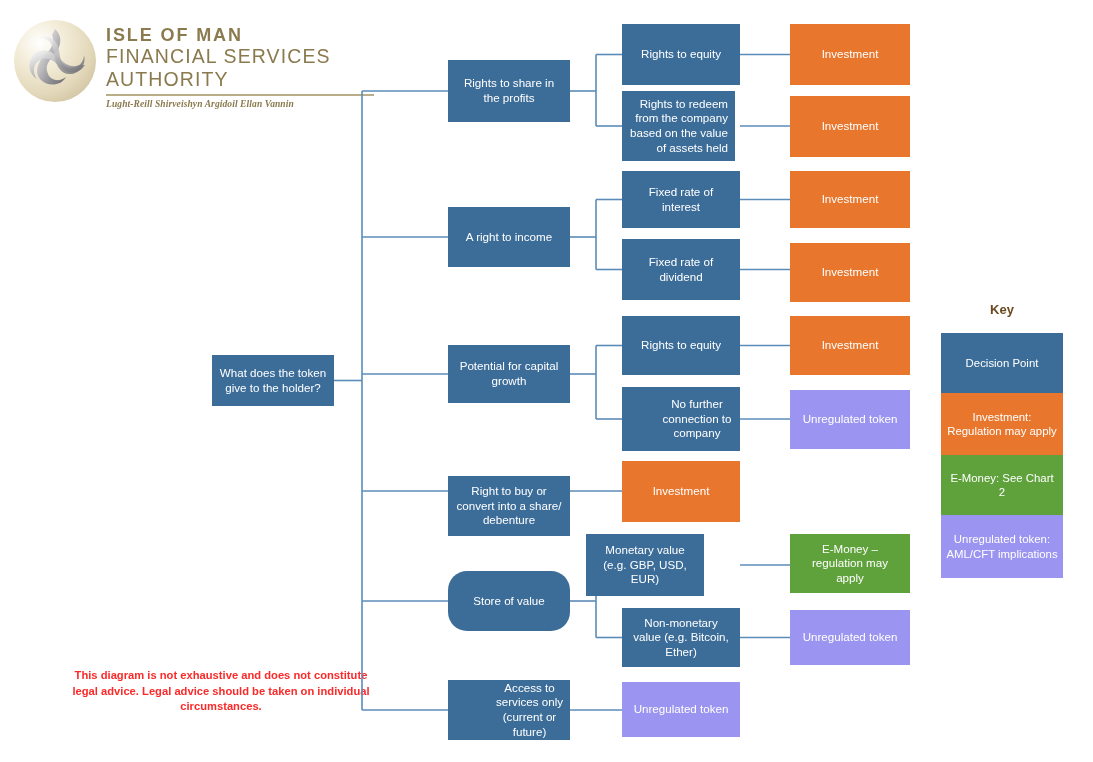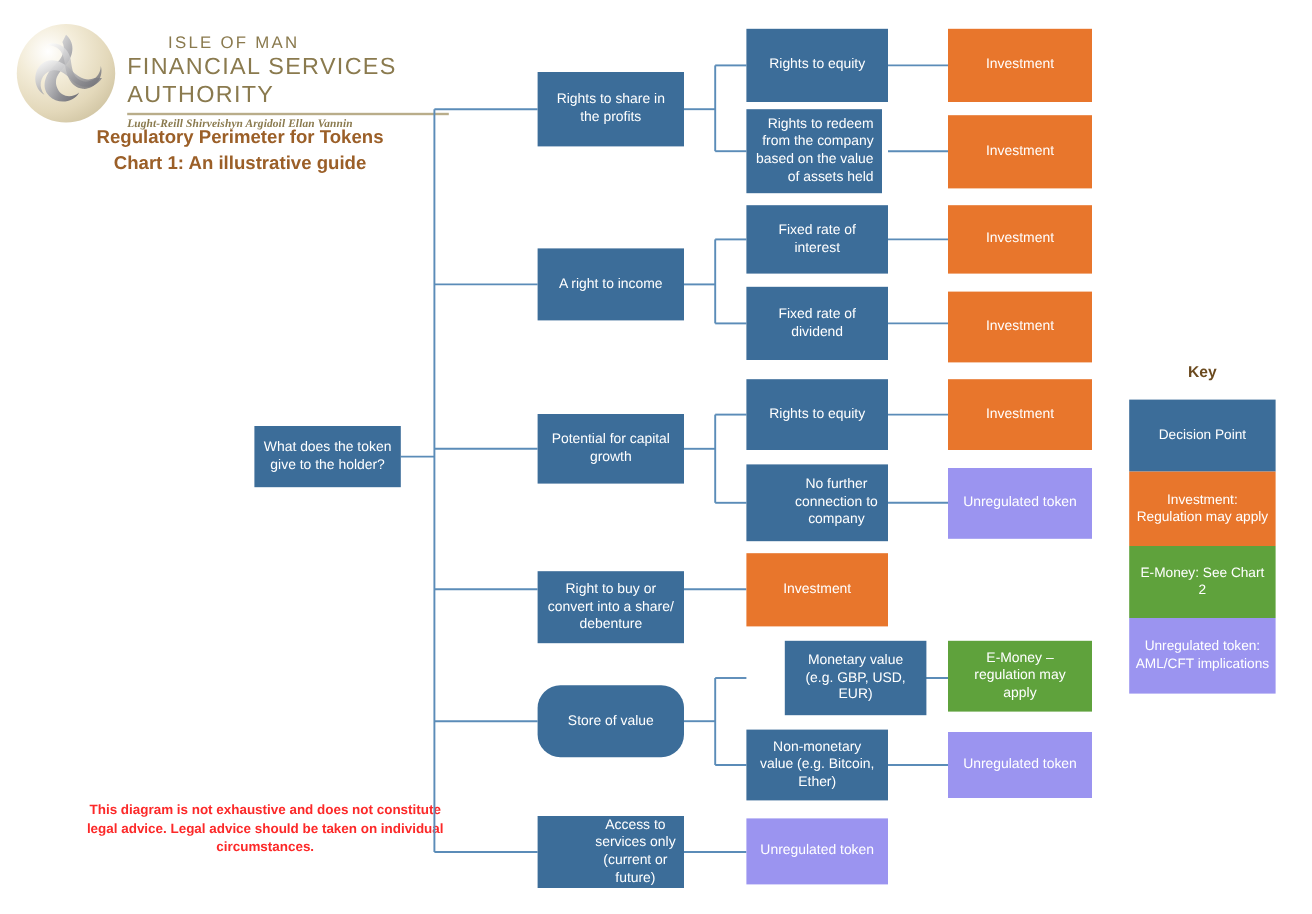--- a/index.html
+++ b/index.html
@@ -7,21 +7,21 @@
        font-family:"Liberation Sans","DejaVu Sans",sans-serif;
        -webkit-font-smoothing:antialiased;}
 
   
   #header{position:absolute;left:0;top:0;width:420px;height:160px;}
   #logo{position:absolute;left:14px;top:20px;width:82px;height:82px;border-radius:50%;
         background:radial-gradient(circle at 32% 28%, #ffffff 0%, #f3ecd8 30%, #e3d8ba 62%, #cbbf9c 88%, #b8ab87 100%);
         overflow:hidden;}
   #logo svg{position:absolute;left:0;top:0;}
   #brand{position:absolute;left:106px;top:26px;width:290px;}
-  .brand-l1{font-size:14px;letter-spacing:1.9px;color:#8a7a4e;font-weight:400;line-height:19px;margin-left:34px;}
+  .brand-l1{font-size:18px;letter-spacing:1.9px;color:#8a7a4e;font-weight:700;line-height:19px;}
   .brand-l2{font-size:19.5px;letter-spacing:1.1px;color:#8a7a4e;font-weight:400;line-height:23px;}
   .brand-rule{margin-top:3px;width:268px;height:1.5px;background:#b9ad8a;}
   .brand-l3{margin-top:3px;font-size:9.5px;font-style:italic;font-weight:bold;
             color:#8a7a4e;letter-spacing:.1px;font-family:"Liberation Serif","DejaVu Serif",serif;}
   #doc-title{position:absolute;left:0px;top:104px;width:400px;text-align:center;
              font-size:15.5px;font-weight:bold;color:#9b5f28;line-height:22px;}
 
   
   #disclaimer{position:absolute;left:62px;top:668px;width:318px;text-align:center;
               font-size:11.2px;font-weight:bold;color:#fc2929;line-height:15.5px;}
@@ -68,24 +68,20 @@
     </svg>
   </div>
 
   <div id="brand">
     <div class="brand-l1">ISLE OF MAN</div>
     <div class="brand-l2">FINANCIAL SERVICES AUTHORITY</div>
     <div class="brand-rule"></div>
     <div class="brand-l3">Lught-Reill Shirveishyn Argidoil Ellan Vannin</div>
   </div>
 
-  <div id="doc-title">
-    <div>Regulatory Perimeter for Tokens</div>
-    <div>Chart 1: An illustrative guide</div>
-  </div>
 </div>
 
 <div id="disclaimer">This diagram is not exhaustive and does not constitute legal advice. Legal advice should be taken on individual circumstances.</div>
 
 <div id="flow">
   <svg id="wires" width="1093" height="762">
       <line x1="334" y1="380.5" x2="362" y2="380.5" stroke="#5b8cb8" stroke-width="1.6"></line>
       <line x1="362" y1="91" x2="362" y2="710" stroke="#5b8cb8" stroke-width="1.6"></line>
       <line x1="362" y1="91" x2="448" y2="91" stroke="#5b8cb8" stroke-width="1.6"></line>
       <line x1="362" y1="237" x2="448" y2="237" stroke="#5b8cb8" stroke-width="1.6"></line>
@@ -153,21 +149,21 @@
       </div>
       <div class="node n-decision" style="left: 622px; top: 239px; width: 118px; height: 61px;">
         <span>Fixed rate of dividend</span>
       </div>
       <div class="node n-decision" style="left: 622px; top: 316px; width: 118px; height: 59px;">
         <span>Rights to equity</span>
       </div>
       <div class="node n-decision" style="left: 622px; top: 387px; width: 118px; height: 64px; padding-left: 39px;">
         <span>No further connection to company</span>
       </div>
-      <div class="node n-decision" style="left: 654px; top: 534px; width: 118px; height: 62px;">
+      <div class="node n-decision" style="left: 586px; top: 534px; width: 118px; height: 62px;">
         <span>Monetary value (e.g. GBP, USD, EUR)</span>
       </div>
       <div class="node n-decision" style="left: 622px; top: 608px; width: 118px; height: 59px;">
         <span>Non-monetary value (e.g. Bitcoin, Ether)</span>
       </div>
       <div class="node n-invest" style="left: 790px; top: 24px; width: 120px; height: 61px;">
         <span>Investment</span>
       </div>
       <div class="node n-invest" style="left: 790px; top: 96px; width: 120px; height: 61px;">
         <span>Investment</span>

